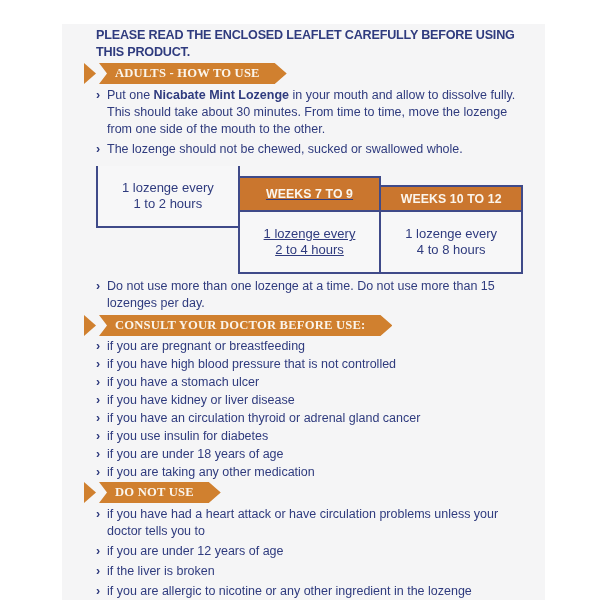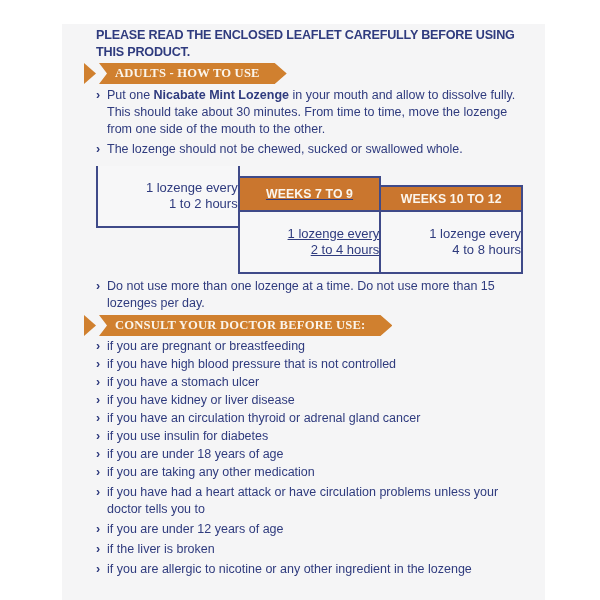--- a/index.html
+++ b/index.html
@@ -53,21 +53,21 @@
   .dose-col + .dose-col{margin-left:-2px;}
   .dose-col.step1{padding-top:10px;text-decoration:underline;}
   .dose-col.step2{padding-top:19px;}
   .dose-head{
     flex:1;background:var(--table-orange);border:2px solid var(--border-navy);
     color:var(--banner-text);font-weight:bold;font-size:12.3px;letter-spacing:0.1px;
     display:flex;align-items:center;justify-content:center;text-align:center;
   }
   .dose-cell{
     height:62px;border:2px solid var(--border-navy);border-top:none;background:var(--cell-bg);
-    display:flex;flex-direction:column;align-items:flex-end;justify-content:center;
+    display:flex;flex-direction:column;align-items:center;justify-content:center;
     font-size:13px;line-height:16px;text-align:center;color:var(--navy);
   }
   .mt-banner1{margin-top:2px;}
   .mt-banner2{margin-top:3px;}
   .mt-banner3{margin-top:0px;}
 </style>
 </head>
 <body>
 
 <div class="card">
@@ -153,20 +153,24 @@
     <li>
       <span class="chev">›</span>
       <span class="t">if you are under 18 years of age</span>
     </li>
     <li>
       <span class="chev">›</span>
       <span class="t">if you are taking any other medication</span>
     </li>
   </ul>
 
+  <div class="banner mt-banner3">
+    <span class="banner-tri"></span>
+    <span class="banner-body">DO NOT USE</span>
+  </div>
 
   <ul class="dnu-list">
     <li>
       <span class="chev">›</span>
       <span class="t">if you have had a heart attack or have circulation problems unless your doctor tells you to</span>
     </li>
     <li>
       <span class="chev">›</span>
       <span class="t">if you are under 12 years of age</span>
     </li>

